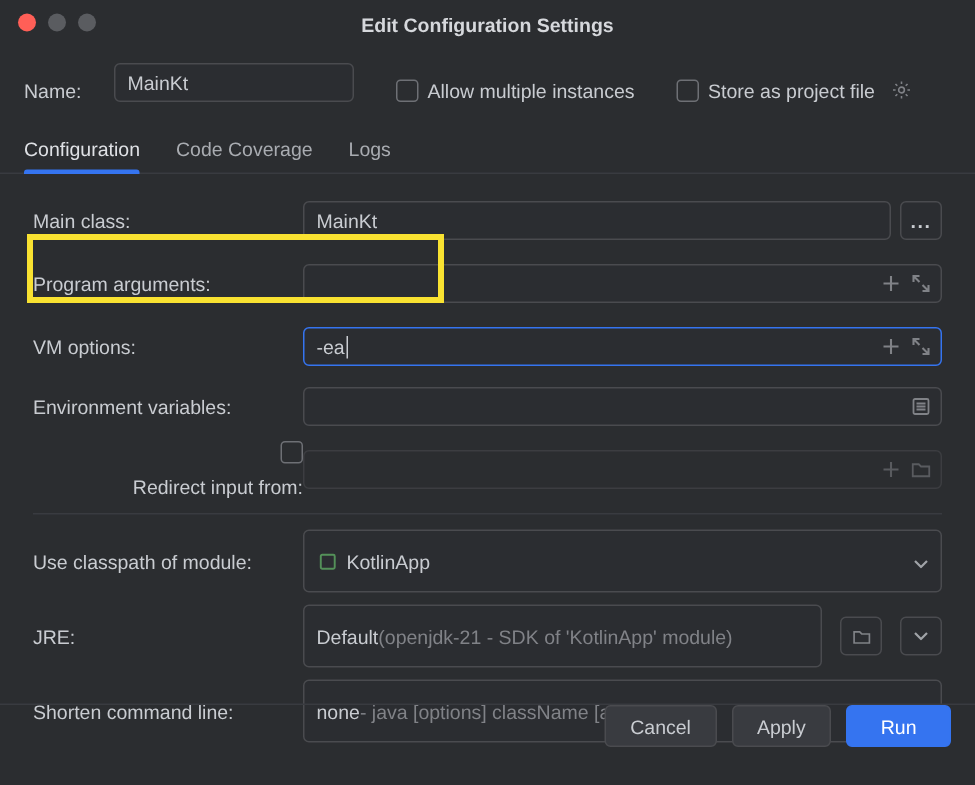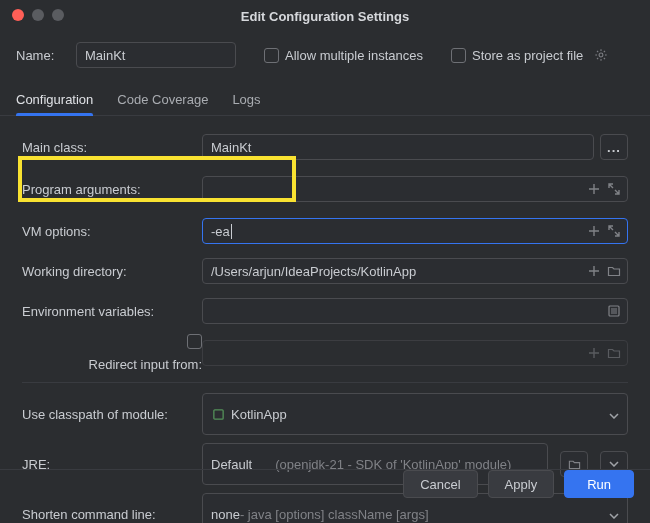--- a/index.html
+++ b/index.html
@@ -43,21 +43,21 @@
   }
   .traffic .close { background: #ff5f57; }
   .titlebar-title {
     flex: 1;
     text-align: center;
     font-weight: 600;
     color: #d6d8dc;
   }
   .row {
     display: flex;
-    align-items: center;
+    align-items: flex-end;
     padding: 0 16px;
     gap: 10px;
   }
   .name-row { margin-top: 10px; }
   .name-row .lbl { width: 50px; }
   .text-input {
     background: var(--bg-input);
     border: 1px solid var(--border);
     border-radius: 4px;
     color: var(--text);
@@ -208,21 +208,21 @@
     pointer-events:none;
   }
   .caret {
     display:inline-block;
     width:1px;height:15px;
     background: var(--text);
     margin-left:1px;
     vertical-align:middle;
   }
   .dim { color: var(--text-dim); }
-  .jre-row .faux-select { flex:1;gap:23px; }
+  .jre-row .faux-select { flex:1; }
   .jre-extra {
     width:28px;height:26px;border:1px solid var(--border);border-radius:4px;background:var(--bg-input);
     display:flex;align-items:center;justify-content:center;color:var(--text-dim);margin-left:6px;
   }
 </style>
 </head>
 <body>
 
 <div class="titlebar">
   <div class="traffic">
@@ -306,40 +306,20 @@
           <span>
             <svg viewBox="0 0 14 14" width="12" height="12" stroke="currentColor" stroke-width="1.4" fill="none">
                 <path d="M2 6V2h4M12 8v4H8M2 2l4 4M12 12 8 8"></path>
               </svg>
           </span>
         </div>
       </div>
     </div>
   </div>
 
-  <div class="form-row" style="margin-top:6px">
-    <div class="flabel">Working directory:</div>
-    <div class="field-wrap">
-      <div class="field">
-        <span>/Users/arjun/IdeaProjects/KotlinApp</span>
-        <div class="trail-icons">
-          <span>
-            <svg viewBox="0 0 14 14" width="12" height="12" stroke="currentColor" stroke-width="1.4">
-                <path d="M7 2v10M2 7h10"></path>
-              </svg>
-          </span>
-          <span>
-            <svg viewBox="0 0 14 14" width="13" height="13" stroke="currentColor" stroke-width="1.2" fill="none">
-                <path d="M1.5 3.5h4l1.5 1.5h5.5v6.5h-11z"></path>
-              </svg>
-          </span>
-        </div>
-      </div>
-    </div>
-  </div>
 
   <div class="form-row" style="margin-top:6px">
     <div class="flabel">Environment variables:</div>
     <div class="field-wrap">
       <div class="field">
         <span></span>
         <div class="trail-icons">
           <span>
             <svg viewBox="0 0 14 14" width="13" height="13" stroke="currentColor" stroke-width="1.2" fill="none">
                 <rect x="2" y="2" width="10" height="10" rx="1"></rect>

